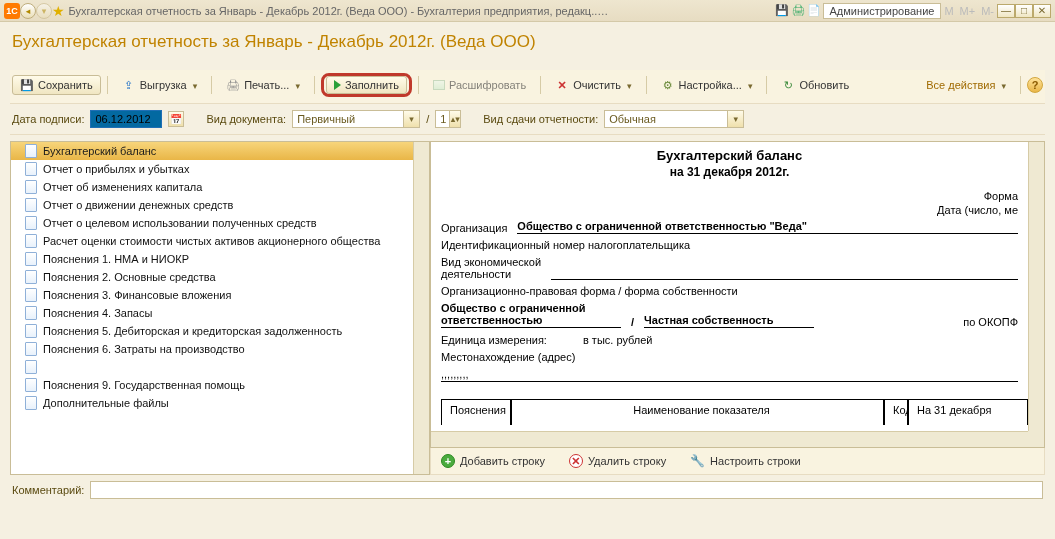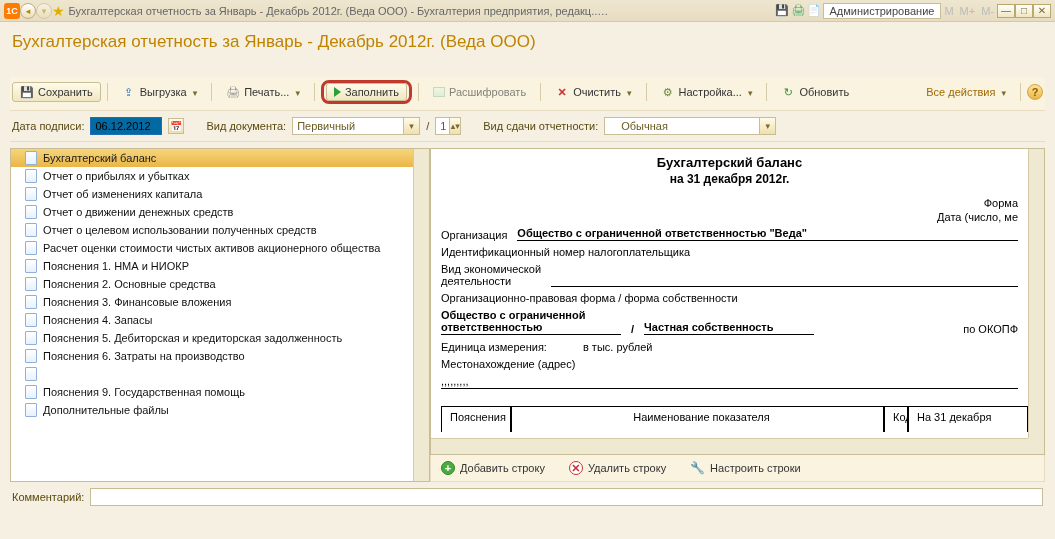--- a/index.html
+++ b/index.html
@@ -28,21 +28,21 @@
   .star-icon { color:#e0b000; font-size:14px; }
   .titlebar-text { color:#666; font-size:11px; margin-left:4px; white-space:nowrap; overflow:hidden; text-overflow:ellipsis; max-width:540px;}
   .titlebar .spacer { flex:1 1 0; }
   .ttb-icon { width:16px; height:16px; display:flex; align-items:center; justify-content:center; color:#3a6; }
   .admin-box { background:#fff; border:1px solid #c9bd97; padding:1px 6px; font-size:11px; color:#444; }
   .m-dim { color:#bbb; font-size:11px; padding:0 3px;}
   .win-btn { width:18px; height:14px; border:1px solid #bba96c; background:linear-gradient(#fff,#efe6c2); display:flex; align-items:center; justify-content:center; font-size:10px; color:#7a6a30; }
 
   
   .page { padding: 6px 10px 6px 10px; }
-  .page-title { color:#c08300; font-size:17px; padding:4px 0 6px 2px;  margin-bottom:19px; }
+  .page-title { color:#c08300; font-size:17px; padding:4px 0 6px 2px;  margin-bottom:12px; }
 
   
   .toolbar { display:flex; align-items:center; gap:6px; background:#f9f3e0; padding:3px 2px 6px 2px; border-bottom:1px solid #e7dcc2;}
   .tbtn { display:flex; align-items:center; gap:4px; padding:2px 7px; border:1px solid transparent; border-radius:3px; color:#333;}
   .tbtn.primary { border:1px solid #c9bd97; background:linear-gradient(#fffbe9,#f0e6c2); font-weight:normal; }
   .tbtn .caret::after { content:"▾"; font-size:9px; color:#7a6a30; margin-left:2px;}
   .sep { width:1px; height:18px; background:#d6cba6; }
   .fill-highlight { border:3px solid #c0392b; border-radius:8px; padding:0 2px; }
   .fill-highlight .tbtn { border:1px solid #c9bd97; background:linear-gradient(#fffbe9,#f0e6c2); }
   .green-play { width:0; height:0; border-left:7px solid #2aa038; border-top:5px solid transparent; border-bottom:5px solid transparent; }
@@ -200,21 +200,21 @@
       <span style="flex:1;">Первичный</span>
       <div class="drop">▾</div>
     </div>
     <span class="label">/</span>
     <div class="combo spin">
       <span style="flex:1; text-align:right; padding-right:3px;">1</span>
       <div class="drop">▴▾</div>
     </div>
     <span style="width:10px;"></span>
     <span class="label">Вид сдачи отчетности:</span>
-    <div class="combo" style="width:172px;padding-left:12px;">
+    <div class="combo" style="width:140px;">
       <span style="flex:1;">Обычная</span>
       <div class="drop">▾</div>
     </div>
   </div>
 
   <div class="body2">
 
     <div class="tree">
       <div id="tree-rows">
           <div class="tree-row sel">

